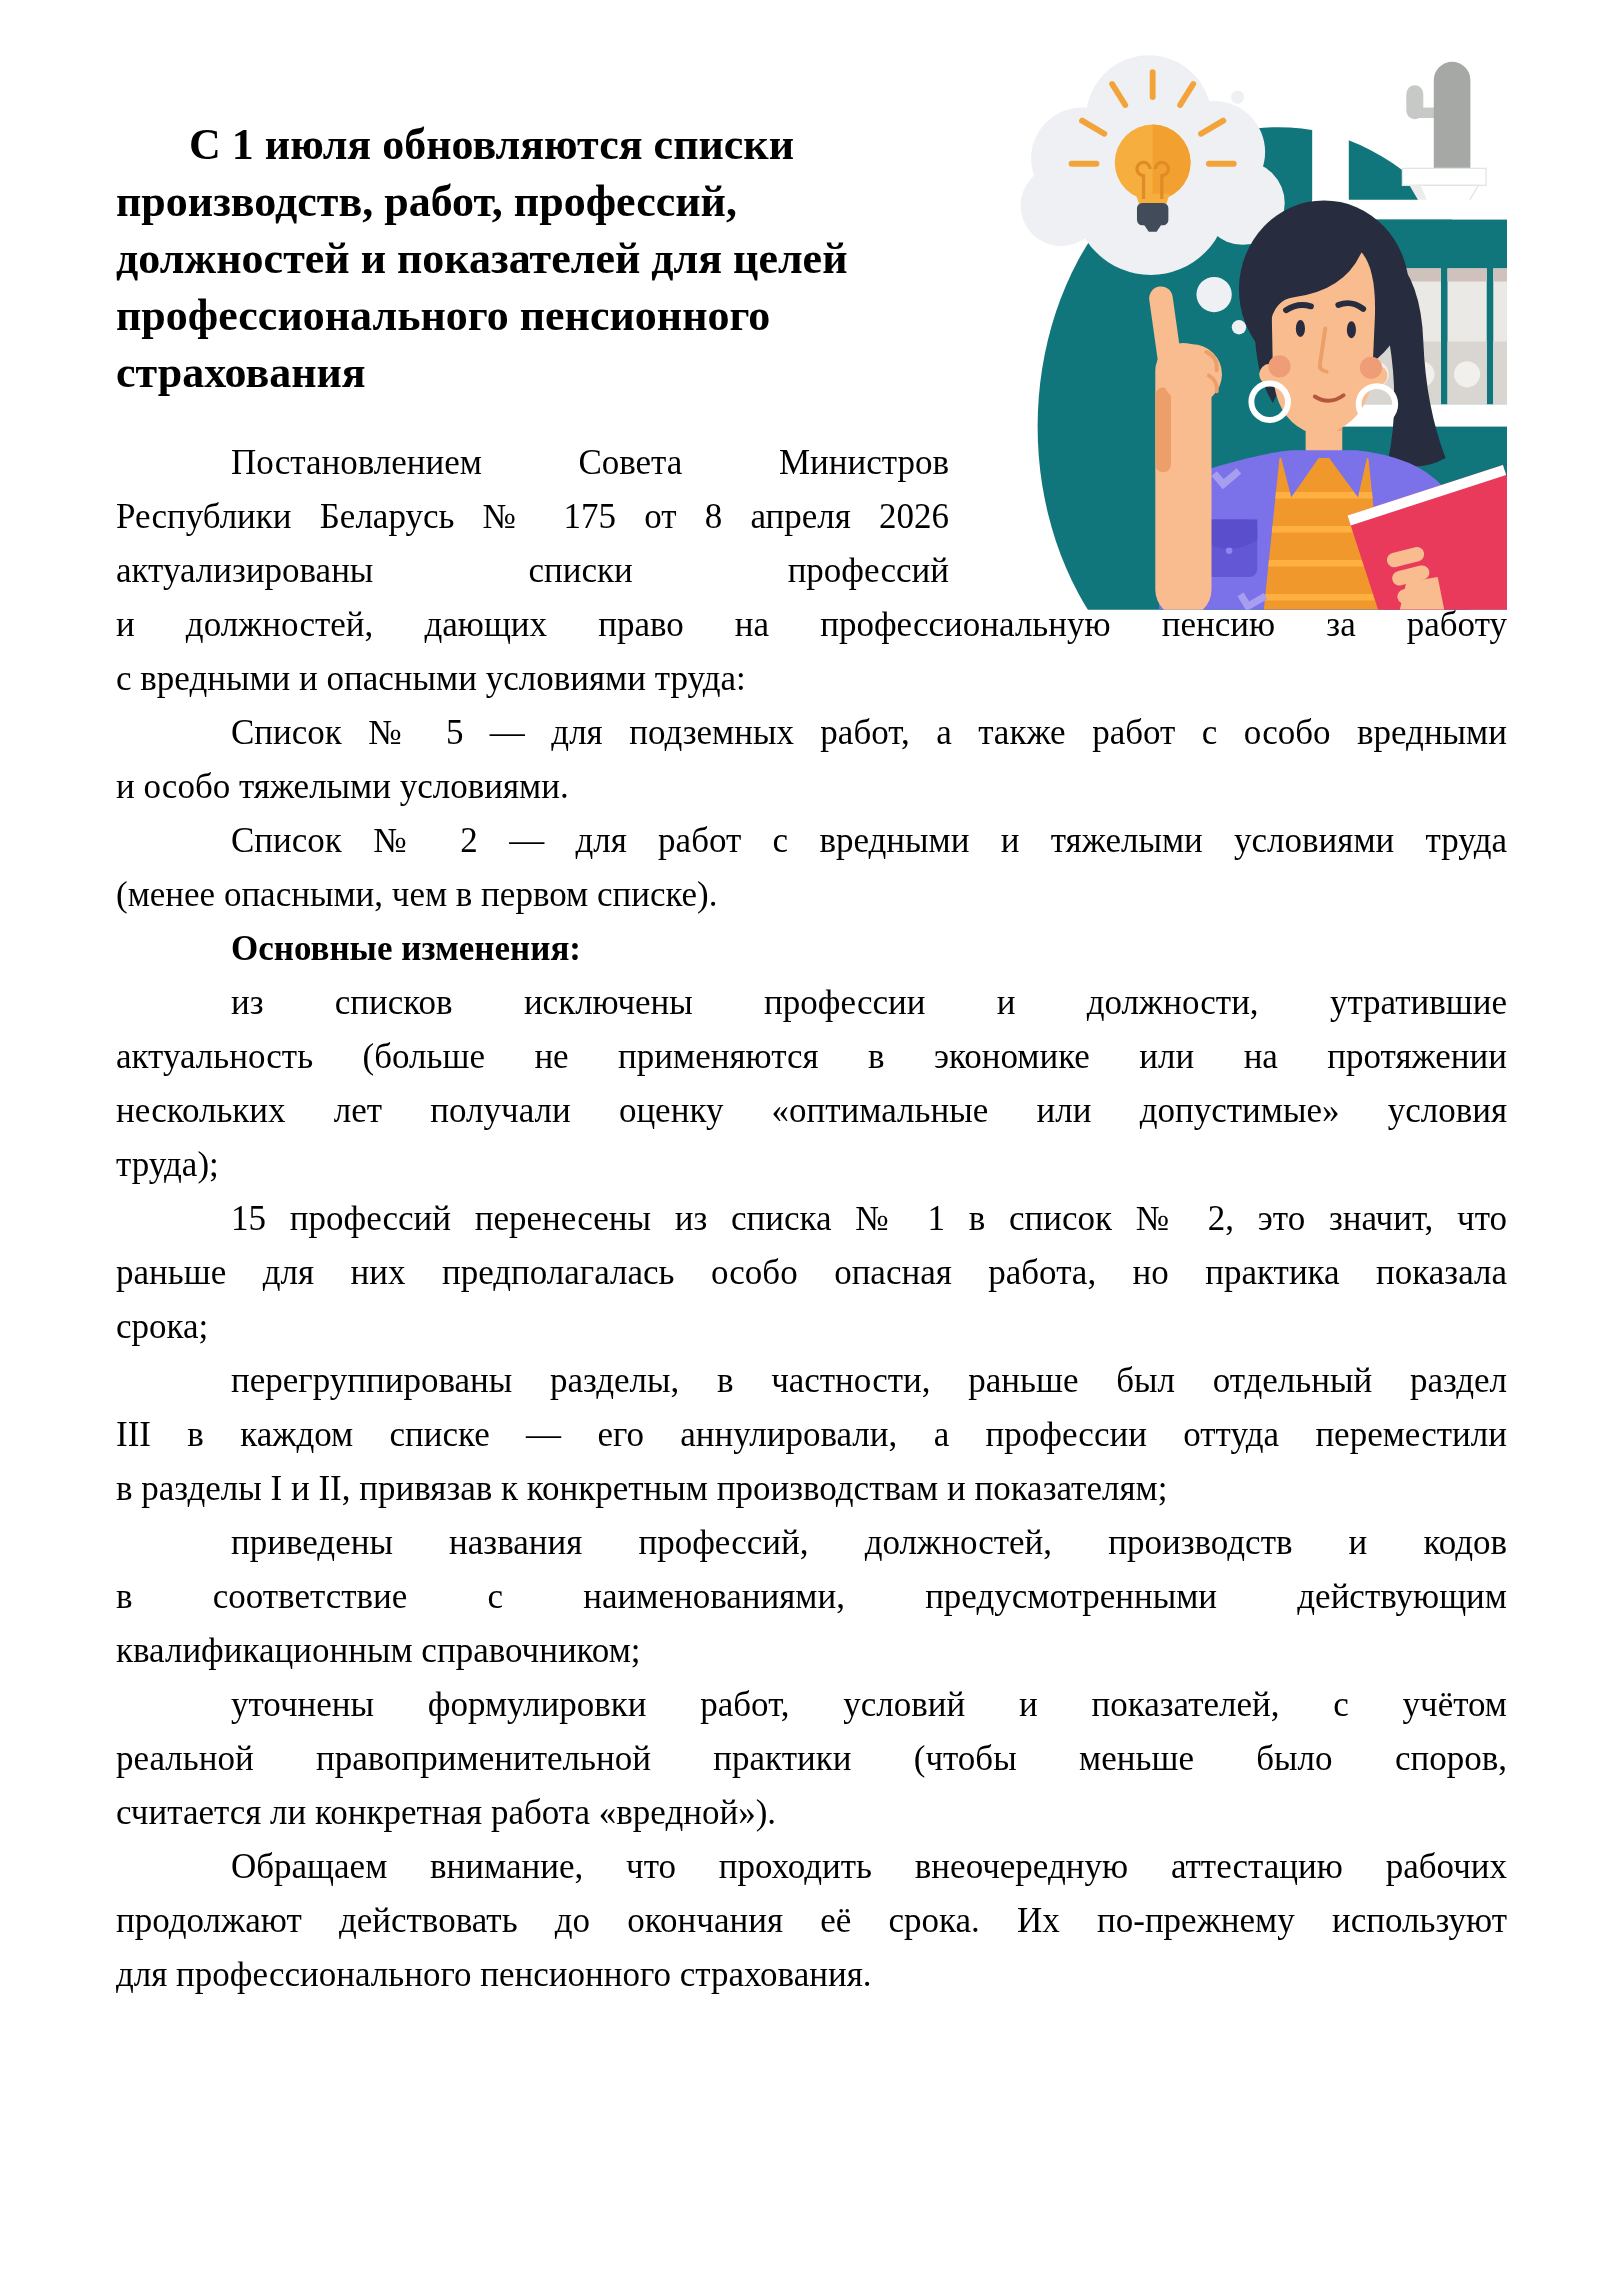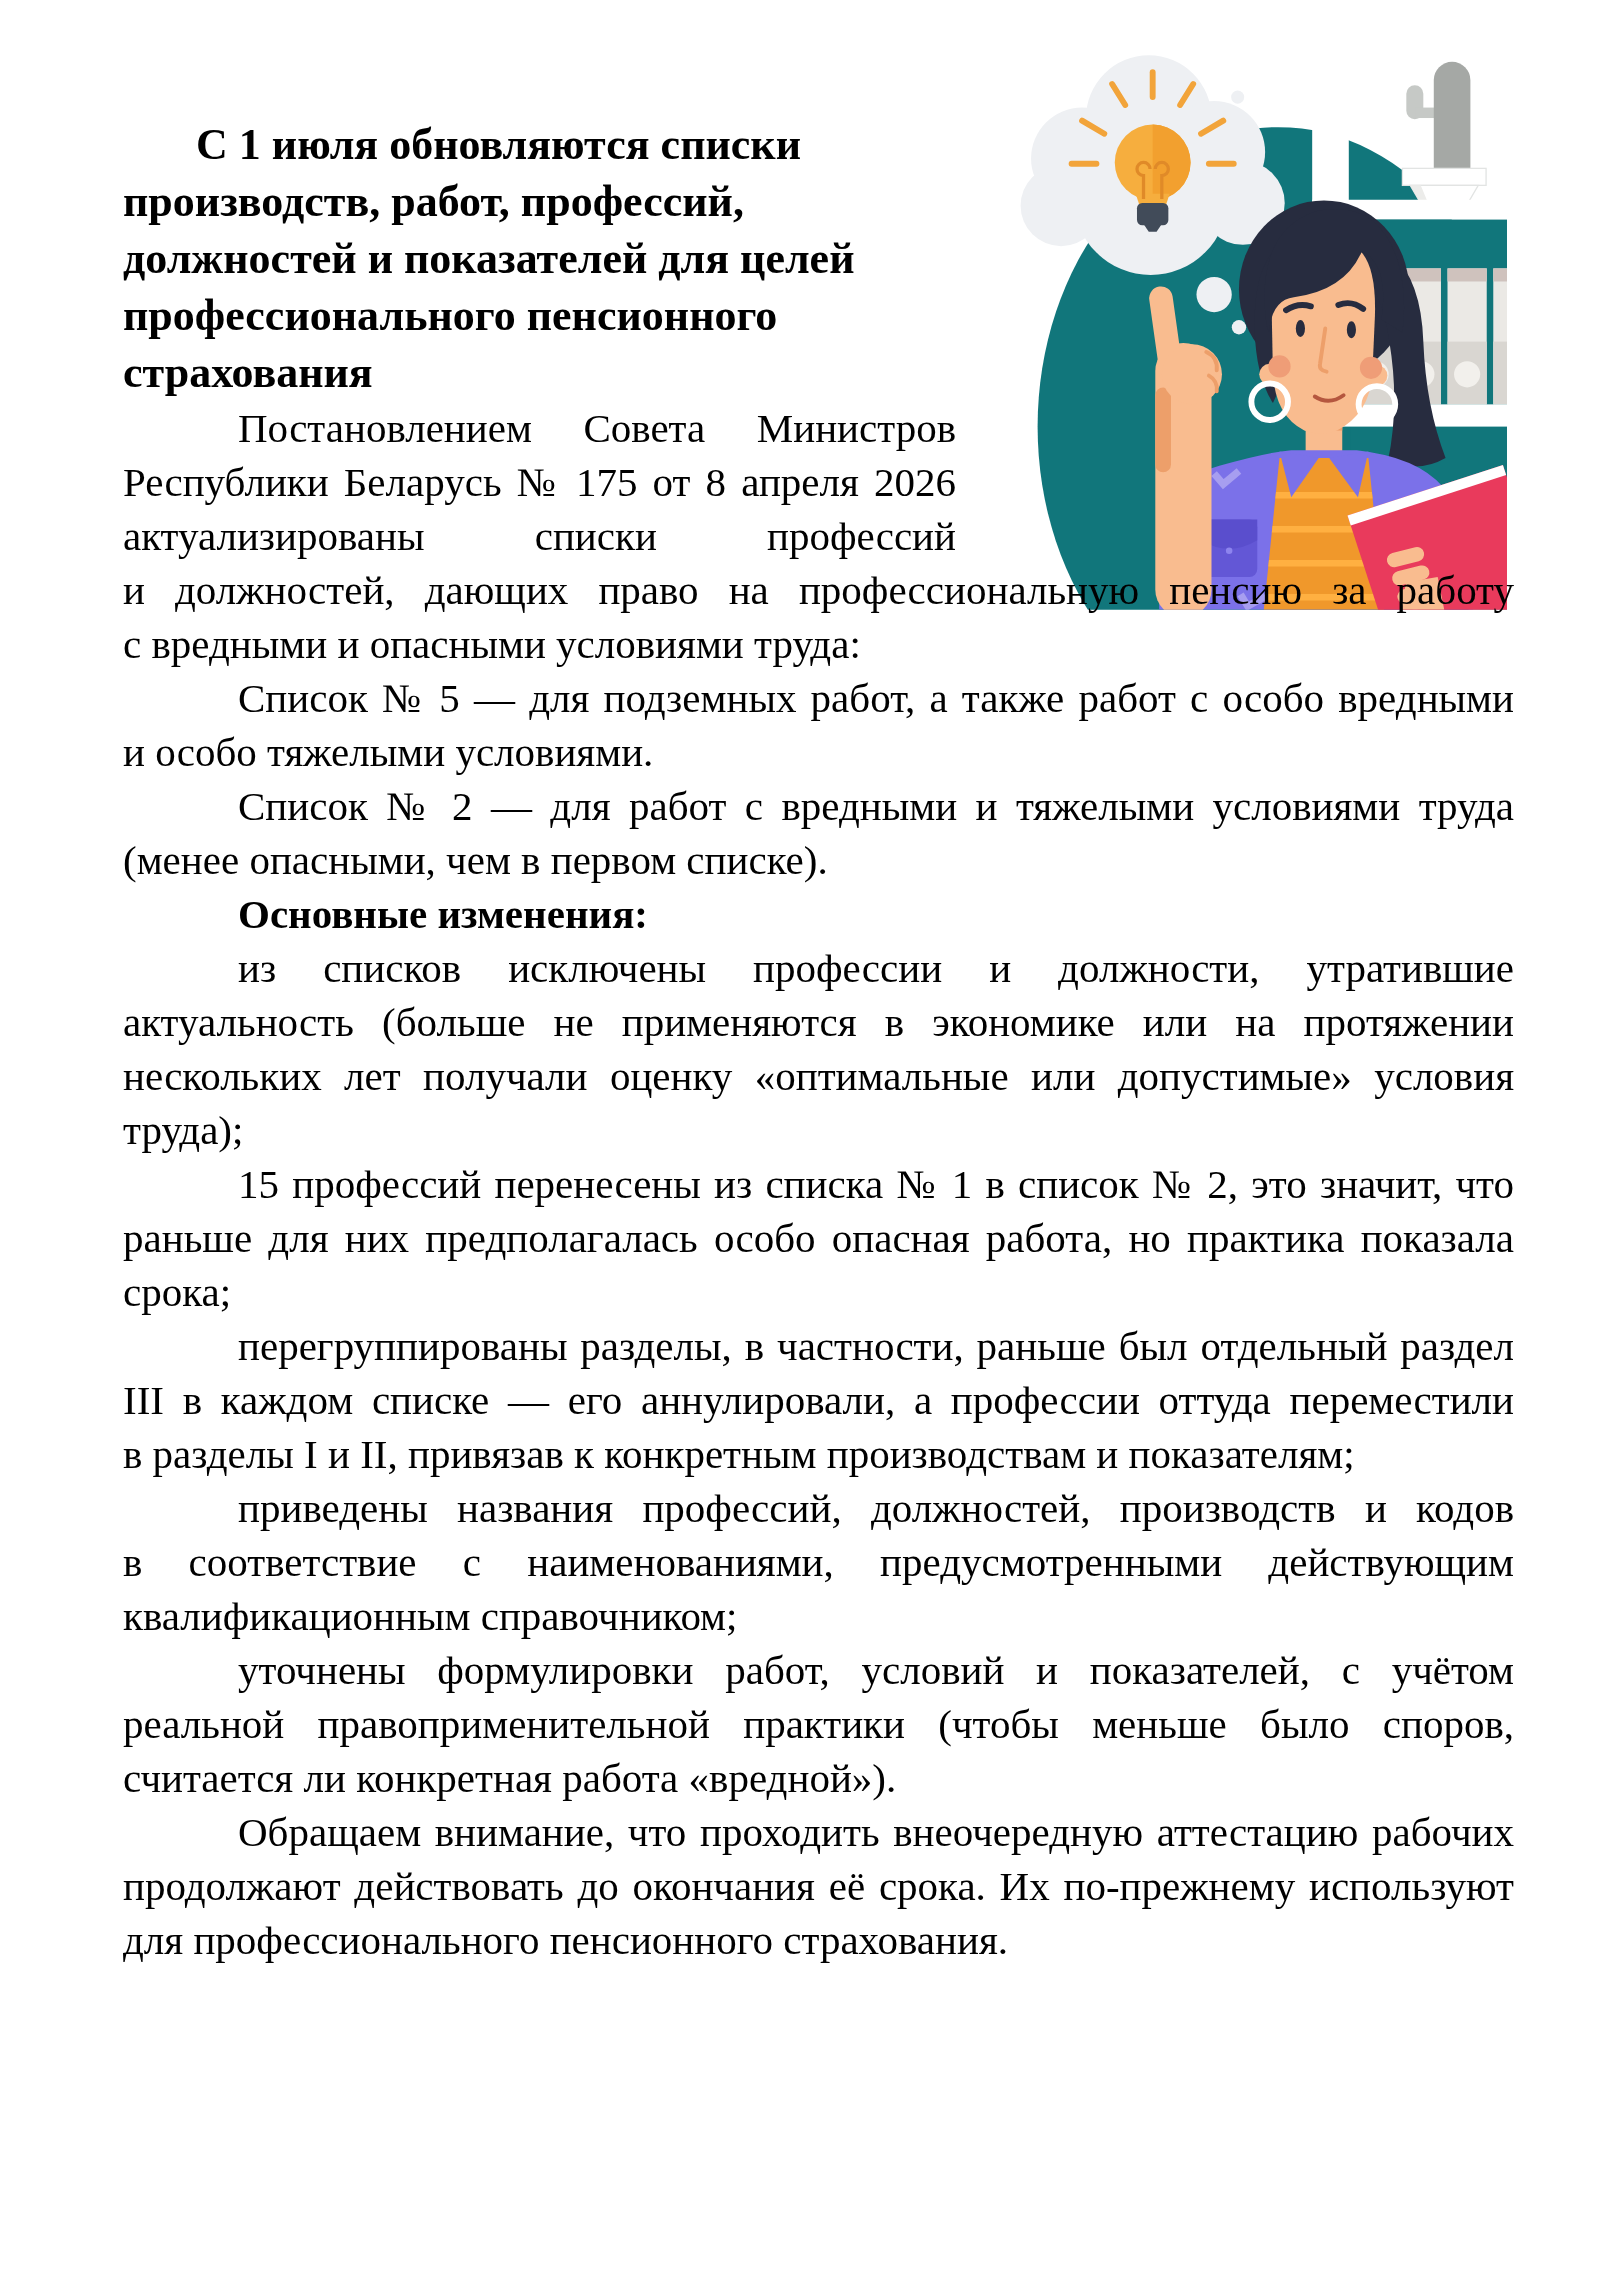--- a/index.html
+++ b/index.html
@@ -5,29 +5,29 @@
   html,body{margin:0;padding:0;background:#888;}
   .page{
     position:relative;
     width:1623px;height:2295px;
     margin:0 auto;
     background:#ffffff;
     font-family:"Liberation Serif","DejaVu Serif",serif;
     color:#000;
     overflow:hidden;
   }
-  .content{position:absolute;left:123px;top:116px;width:1392px;}
+  .content{position:absolute;left:116px;top:116px;width:1392px;}
   .title{
     margin:0;padding:0;
     font-size:44px;line-height:57px;font-weight:bold;
     width:870px;
   }
   .title .tline{white-space:nowrap;}
   .title .tline.indent{padding-left:73px;}
-  .bodytext{font-size:41px;line-height:54px;}
+  .bodytext{margin-top:35px;font-size:35px;line-height:54px;}
   .line{
     width:1391px;
     text-align:justify;
     text-align-last:justify;
   }
   .line.narrow{width:833px;}
   .line.indent{text-indent:115px;}
   .line.last{text-align-last:left;}
   .line.bold{font-weight:bold;}
   .illustration{

